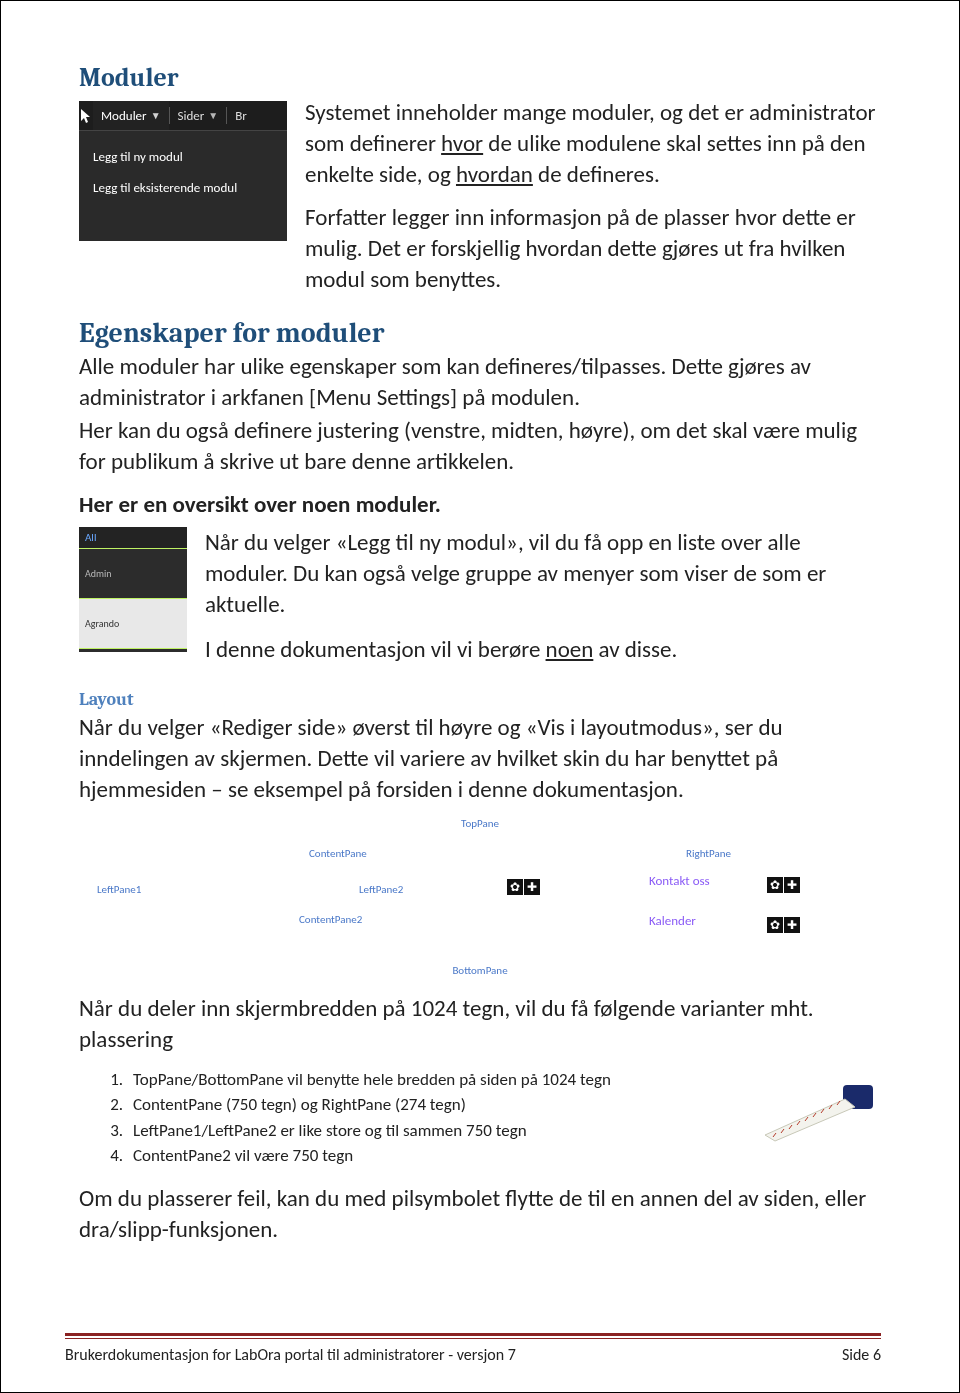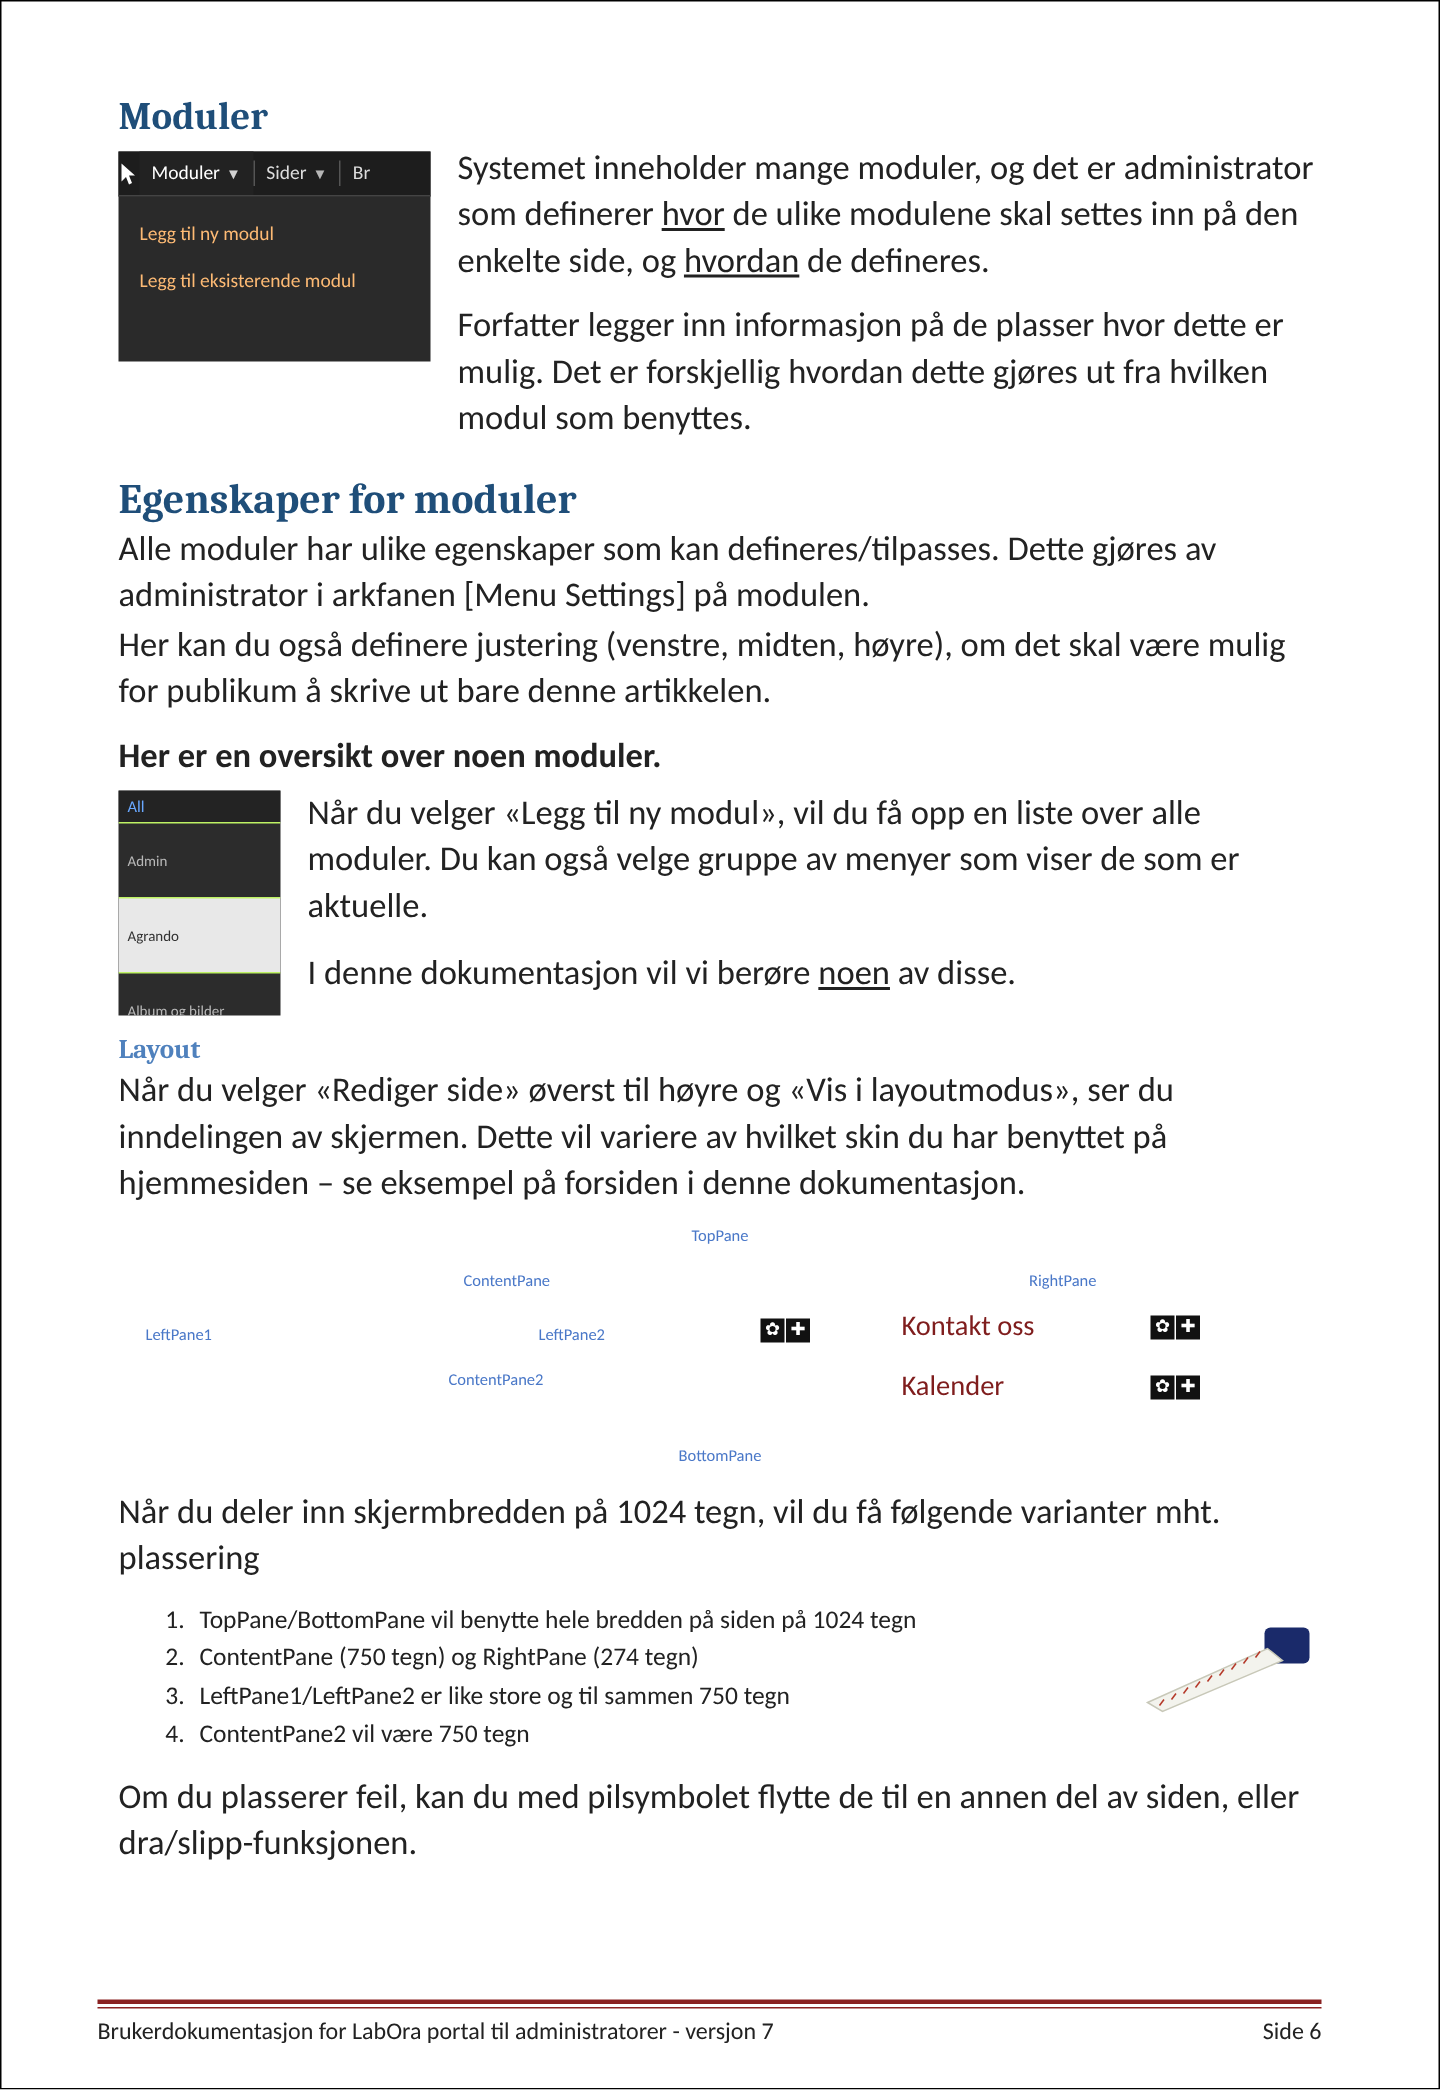--- a/index.html
+++ b/index.html
@@ -55,29 +55,29 @@
   }
   .shot-moduler .bar .cursor {
     width: 14px; height: 24px; color: #fff; font-size: 14px; display:flex; align-items:center; justify-content:center;
   }
   .shot-moduler .bar .tab {
     padding: 0 8px; height: 100%; display:flex; align-items:center; gap:4px;
   }
   .shot-moduler .bar .tab.active { background:#222; color:#fff; }
   .shot-moduler .bar .sep { width:1px; height:60%; background:#555; }
   .shot-moduler .dd {
-    padding: 18px 14px 0 14px; color: #fdba74; font-size: 13px;
+    padding: 18px 14px 0 14px; color: #ffffff; font-size: 13px;
   }
   .shot-moduler .dd div { margin-bottom: 16px; white-space: nowrap; }
   .caret { font-size: 10px; opacity: .8; }
 
   
   .section-noen { display:flex; gap:18px; margin-top: 6px; }
   .shot-cat {
-    width: 108px; flex:0 0 108px; height: 150px; background:#2c2c2c;
+    width: 108px; flex:0 0 108px; height: 125px; background:#2c2c2c;
     font-size: 10px; color:#b8b8b8; overflow:hidden; position:relative;
   }
   .shot-cat .top { color:#69a8ff; font-size:11px; padding:4px 6px; background:#232323; }
   .shot-cat .item { padding:18px 6px; border-top:1px solid #bef264; white-space:nowrap; overflow:hidden; }
   .shot-cat .item.sel { background:#e8e8e8; color:#333; }
   .section-noen-text { flex:1; }
   .section-noen-text p { margin-bottom: 14px; }
 
   
   .layout-diagram {
@@ -87,21 +87,21 @@
     font-family: Calibri, Arial, sans-serif;
   }
   .ld-label { position:absolute; color:#4a78c8; font-size:11px; }
   .ld-label.top { left: 50%; transform: translateX(-50%); top: 0; }
   .ld-label.cp { left: 230px; top: 30px; }
   .ld-label.rp { right: 150px; top: 30px; }
   .ld-label.lp1 { left: 18px; top: 66px; }
   .ld-label.lp2 { left: 280px; top: 66px; }
   .ld-label.cp2 { left: 220px; top: 96px; }
   .ld-label.bp { left: 50%; transform: translateX(-50%); bottom: 0; }
-  .ld-link { position:absolute; color:#7f1d1d; font-size:19px; }
+  .ld-link { position:absolute; color:#8b5cf6; font-size:13px;margin-left:48px; }
   .ld-link.ko { left: 522px; top: 56px; }
   .ld-link.ka { left: 522px; top: 96px; }
   .ld-ctrl { position:absolute; display:flex; gap:1px; }
   .ld-ctrl .sq {
     width:16px; height:16px; background:#111; display:flex; align-items:center; justify-content:center; color:#fff; font-size:12px; line-height:1;
   }
   .ld-ctrl.c1 { left: 428px; top: 62px; }
   .ld-ctrl.c2 { left: 688px; top: 60px; }
   .ld-ctrl.c3 { left: 688px; top: 100px; }
 

